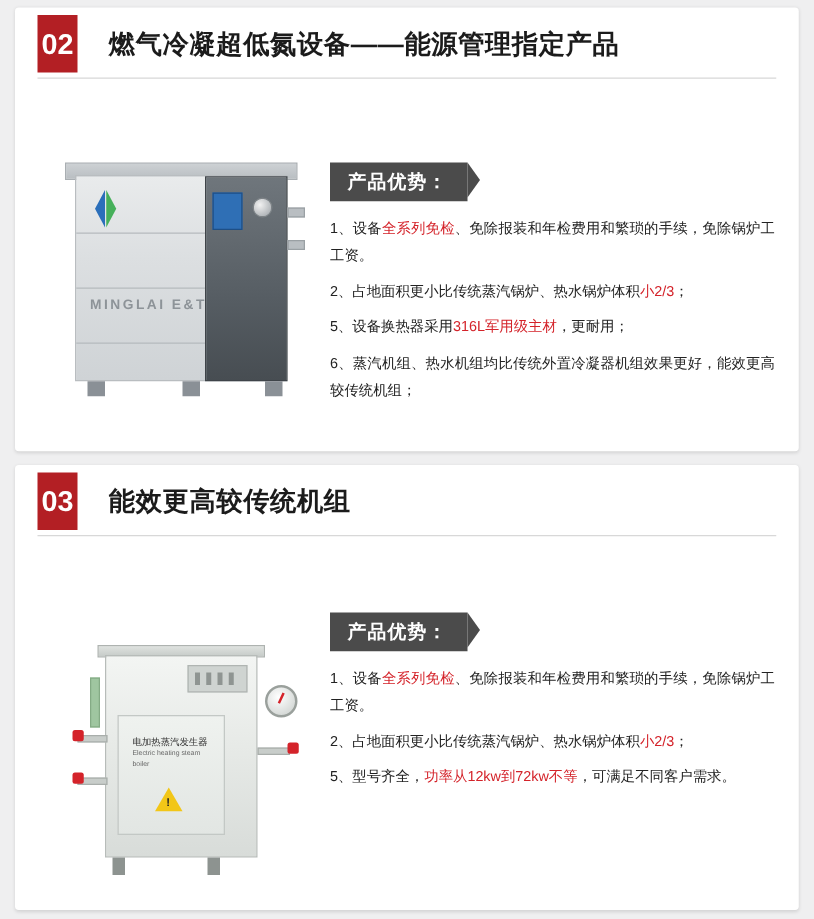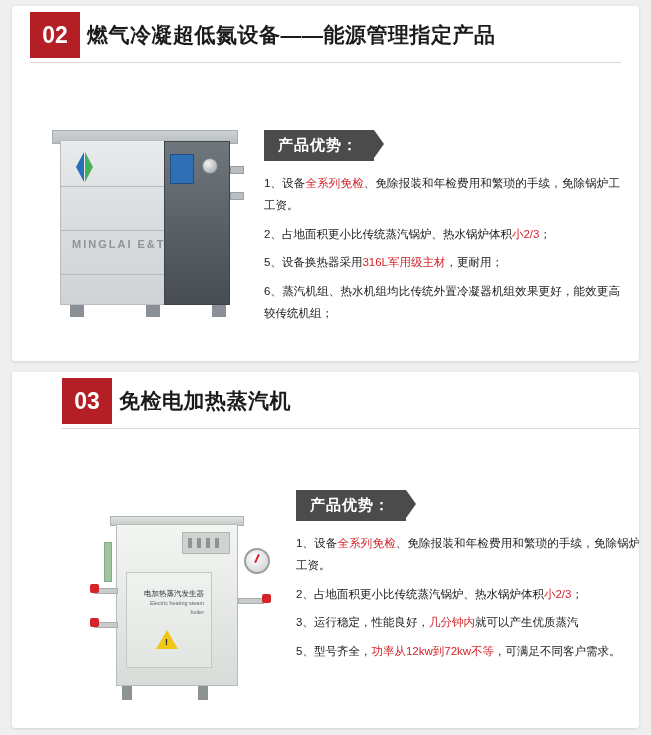--- a/index.html
+++ b/index.html
@@ -18,31 +18,31 @@
   .card {
     position: absolute;
     left: 12px;
     width: 627px;
     background: #ffffff;
     border-radius: 3px;
     box-shadow: 0 1px 3px rgba(0,0,0,0.12);
     overflow: hidden;
   }
   #card-02 { top: 6px; height: 355px; }
-  #card-03 { top: 372px; height: 356px; padding-left: 32px; }
+  #card-03 { top: 372px; height: 356px; }
 
   
   .card-header {
     position: relative;
     height: 58px;
   }
   .num-badge {
     position: absolute;
     left: 18px; top: 6px;
-    width: 50px; height: 46px;
+    width: 32px; height: 46px;
     background: #b31f24;
     color: #fff;
     font-size: 23px;
     font-weight: bold;
     display: flex;
     align-items: center;
     justify-content: center;
     letter-spacing: 0px;
   }
   .card-title {
@@ -244,21 +244,21 @@
     width: 2px; height: 9px; background: #d4232a; transform: rotate(25deg);
   }
   .b3-pipe-h {
     position: absolute; background: #c8cdca; border: 1px solid #a9aeab;
   }
   .b3-valve {
     position: absolute; width: 9px; height: 9px; background: #d4232a; border-radius: 2px;
   }
   .b3-label {
     position: absolute; left: 52px; top: 86px;
-    width: 66px; text-align: right;
+    width: 66px; text-align: left;
     font-size: 7px; color: #333; line-height: 1.5;
   }
   .b3-label .cn { font-size: 7.5px; }
   .b3-label .en { font-size: 5.5px; color: #666; }
   .b3-warn {
     position: absolute; left: 70px; top: 128px;
     width: 0; height: 0;
     border-style: solid;
     border-width: 0 11px 19px 11px;
     border-color: transparent transparent #f2c617 transparent;
@@ -326,21 +326,21 @@
 
       </div>
 
     </div>
   </div>
 
   <div class="card" id="card-03">
 
     <div class="card-header">
       <div class="num-badge">03</div>
-      <div class="card-title">免检电加热蒸汽机</div>
+      <div class="card-title">能效更高较传统机组</div>
       <div class="title-underline"></div>
     </div>
 
     <div class="card-body">
 
       <div class="prod-img boiler3">
         <div class="b3-gas"></div>
         <div class="b3-top"></div>
         <div class="b3-body"></div>
         <div class="b3-ctrl">
@@ -369,21 +369,20 @@
       </div>
 
       <div class="adv-title-wrap" style="left:252px; top:60px;">
         <div class="adv-title">产品优势：</div>
         <div class="adv-title-tail"></div>
       </div>
 
       <div class="bullets" style="left:252px; top:102px; width:356px;">
         <p>1、设备<span class="hl-red">全系列免检</span>、免除报装和年检费用和繁琐的手续，免除锅炉工工资。</p>
         <p>2、占地面积更小比传统蒸汽锅炉、热水锅炉体积<span class="hl-red">小2/3</span>；</p>
-        <p>3、运行稳定，性能良好，<span class="hl-red">几分钟内</span>就可以产生优质蒸汽</p>
         <p>5、型号齐全，<span class="hl-red">功率从12kw到72kw不等</span>，可满足不同客户需求。</p>
 
       </div>
 
     </div>
   </div>
 
 </div>
 
 </body></html>

